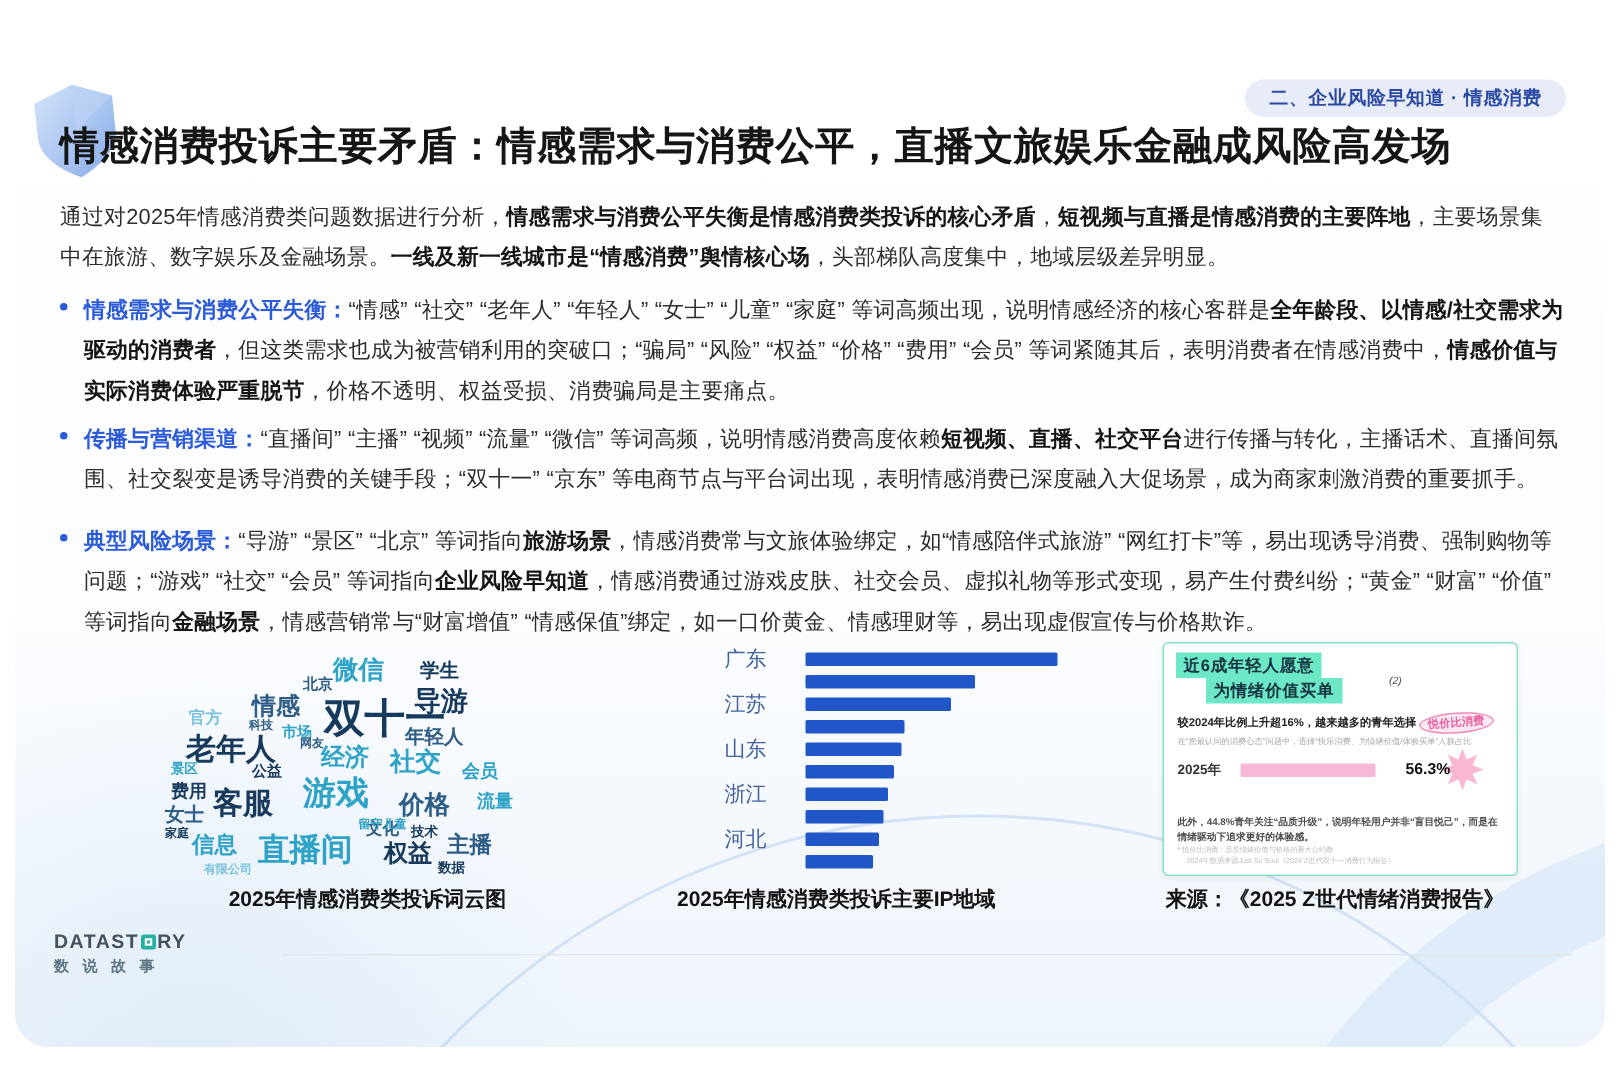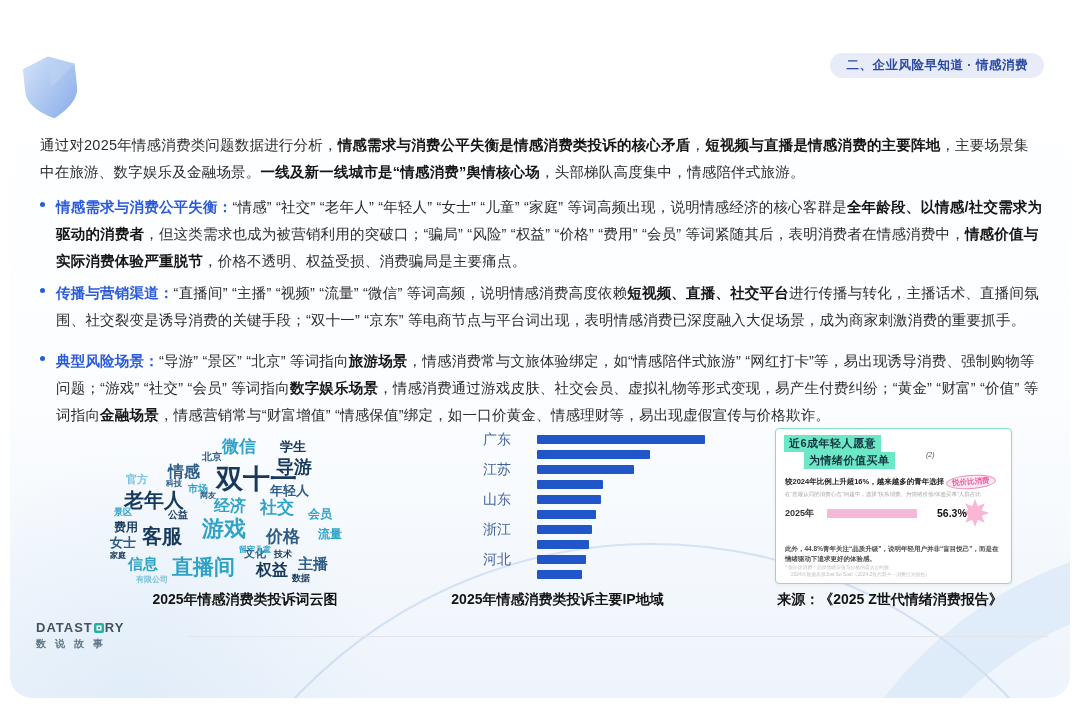--- a/index.html
+++ b/index.html
@@ -88,41 +88,42 @@
       <defs>
         <linearGradient id="shgrad" x1="0" y1="0" x2="1" y2="1">
           <stop offset="0" stop-color="#d4e3f9"></stop>
           <stop offset="1" stop-color="#86abe9"></stop>
         </linearGradient>
       </defs>
       <path d="M50 4 L92 20 V58 C92 86 50 104 50 104 C50 104 8 86 8 58 V20 Z" fill="url(#shgrad)"></path>
       <path d="M50 4 L92 20 L50 54 Z" fill="#bcd2f4" opacity="0.7"></path>
     </svg>
 
-
-    <div class="intro"><span>通过对2025年情感消费类问题数据进行分析，</span><span class="b">情感需求与消费公平失衡是情感消费类投诉的核心矛盾</span><span>，</span><span class="b">短视频与直播是情感消费的主要阵地</span><span>，主要场景集中在旅游、数字娱乐及金融场景。</span><span class="b">一线及新一线城市是“情感消费”舆情核心场</span><span>，头部梯队高度集中，情感陪伴式旅游。</span></div>
+    <div class="page-title">情感消费投诉主要矛盾：情感需求与消费公平，直播文旅娱乐金融成风险高发场</div>
+
+    <div class="intro"><span>通过对2025年情感消费类问题数据进行分析，</span><span class="b">情感需求与消费公平失衡是情感消费类投诉的核心矛盾</span><span>，</span><span class="b">短视频与直播是情感消费的主要阵地</span><span>，主要场景集中在旅游、数字娱乐及金融场景。</span><span class="b">一线及新一线城市是“情感消费”舆情核心场</span><span>，头部梯队高度集中，地域层级差异明显。</span></div>
 
     <div class="bullet bullet-2">
       <span class="bullet-dot"></span>
       <div class="bullet-body">
         <span class="bullet-lead">传播与营销渠道：</span><span><span>“直播间” “主播” “视频” “流量” “微信” 等词高频，说明情感消费高度依赖</span><span class="b">短视频、直播、社交平台</span><span>进行传播与转化，主播话术、直播间氛围、社交裂变是诱导消费的关键手段；“双十一” “京东” 等电商节点与平台词出现，表明情感消费已深度融入大促场景，成为商家刺激消费的重要抓手。</span></span>
       </div>
     </div>
 
     <div class="bullet bullet-1">
       <span class="bullet-dot"></span>
       <div class="bullet-body">
         <span class="bullet-lead">情感需求与消费公平失衡：</span><span><span>“情感” “社交” “老年人” “年轻人” “女士” “儿童” “家庭” 等词高频出现，说明情感经济的核心客群是</span><span class="b">全年龄段、以情感/社交需求为驱动的消费者</span><span>，但这类需求也成为被营销利用的突破口；“骗局” “风险” “权益” “价格” “费用” “会员” 等词紧随其后，表明消费者在情感消费中，</span><span class="b">情感价值与实际消费体验严重脱节</span><span>，价格不透明、权益受损、消费骗局是主要痛点。</span></span>
       </div>
     </div>
 
     <div class="bullet bullet-3">
       <span class="bullet-dot"></span>
       <div class="bullet-body">
-        <span class="bullet-lead">典型风险场景：</span><span><span>“导游” “景区” “北京” 等词指向</span><span class="b">旅游场景</span><span>，情感消费常与文旅体验绑定，如“情感陪伴式旅游” “网红打卡”等，易出现诱导消费、强制购物等问题；“游戏” “社交” “会员” 等词指向</span><span class="b">数字娱乐场景</span><span>，情感消费通过游戏皮肤、社交会员、虚拟礼物等形式变现，易产生付费纠纷；“黄金” “财富” “价值” 等词指向</span><span class="b">金融场景</span><span>，情感营销常与“财富增值” “情感保值”绑定，如一口价黄金、情感理财等，易出现虚假宣传与价格欺诈。</span></span>
+        <span class="bullet-lead">典型风险场景：</span><span><span>“导游” “景区” “北京” 等词指向</span><span class="b">旅游场景</span><span>，情感消费常与文旅体验绑定，如“情感陪伴式旅游” “网红打卡”等，易出现诱导消费、强制购物等问题；“游戏” “社交” “会员” 等词指向</span><span class="b">企业风险早知道</span><span>，情感消费通过游戏皮肤、社交会员、虚拟礼物等形式变现，易产生付费纠纷；“黄金” “财富” “价值” 等词指向</span><span class="b">金融场景</span><span>，情感营销常与“财富增值” “情感保值”绑定，如一口价黄金、情感理财等，易出现虚假宣传与价格欺诈。</span></span>
       </div>
     </div>
 
     <div class="wordcloud">
         <span class="wc-word" style="left: 106px; top: 38px; font-size: 27px; color: rgb(23, 58, 92);">双十一</span>
         <span class="wc-word" style="left: 112px; top: 10px; font-size: 17px; color: rgb(47, 163, 199);">微信</span>
         <span class="wc-word" style="left: 170px; top: 12px; font-size: 13px; color: rgb(23, 58, 92);">学生</span>
         <span class="wc-word" style="left: 166px; top: 30px; font-size: 18px; color: rgb(23, 58, 92);">导游</span>
         <span class="wc-word" style="left: 92px; top: 24px; font-size: 10px; color: rgb(46, 93, 134);">北京</span>
         <span class="wc-word" style="left: 58px; top: 36px; font-size: 16px; color: rgb(46, 93, 134);">情感</span>

